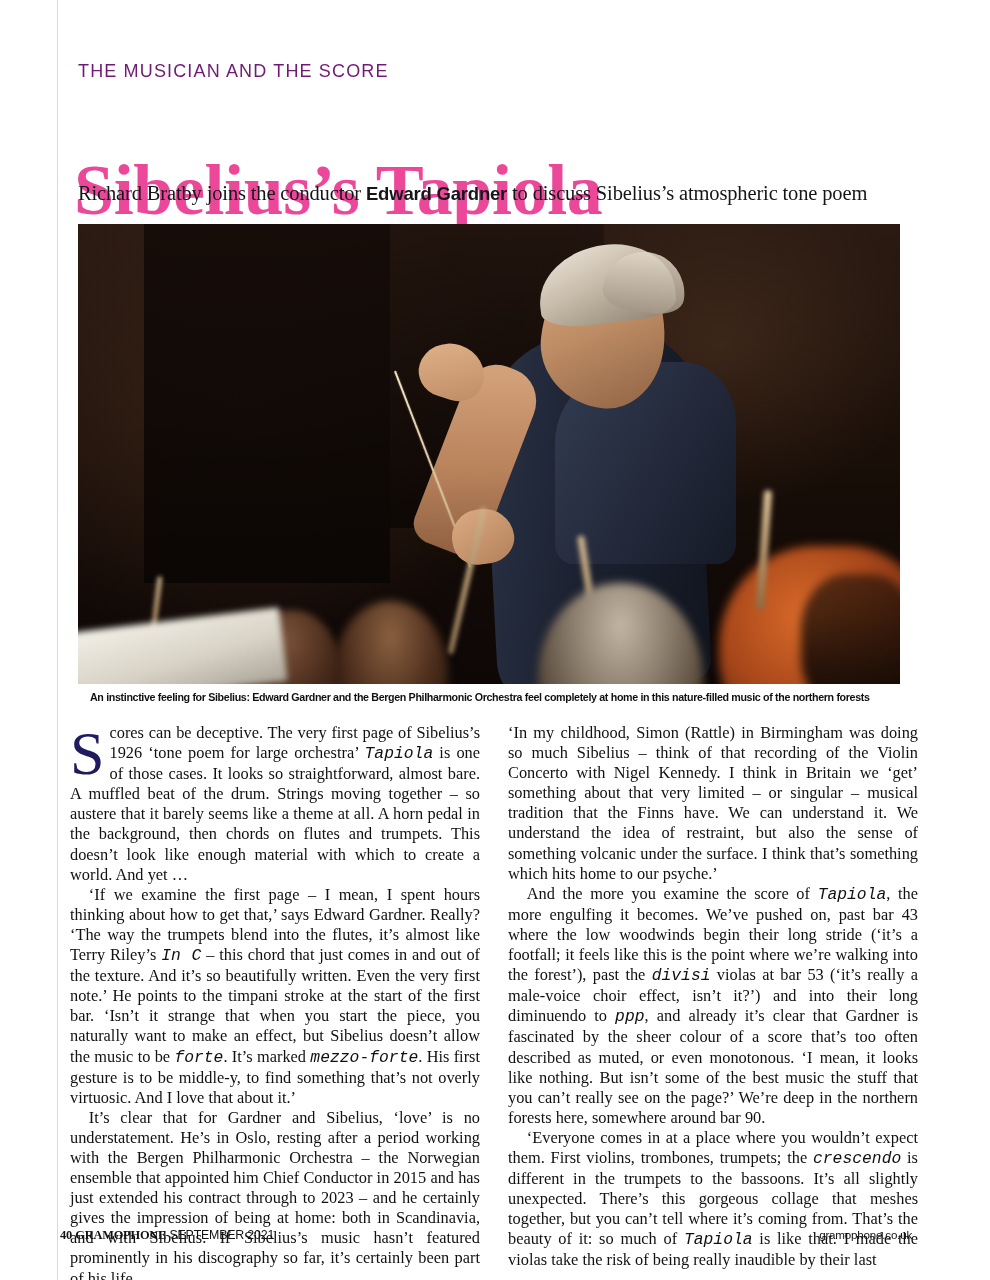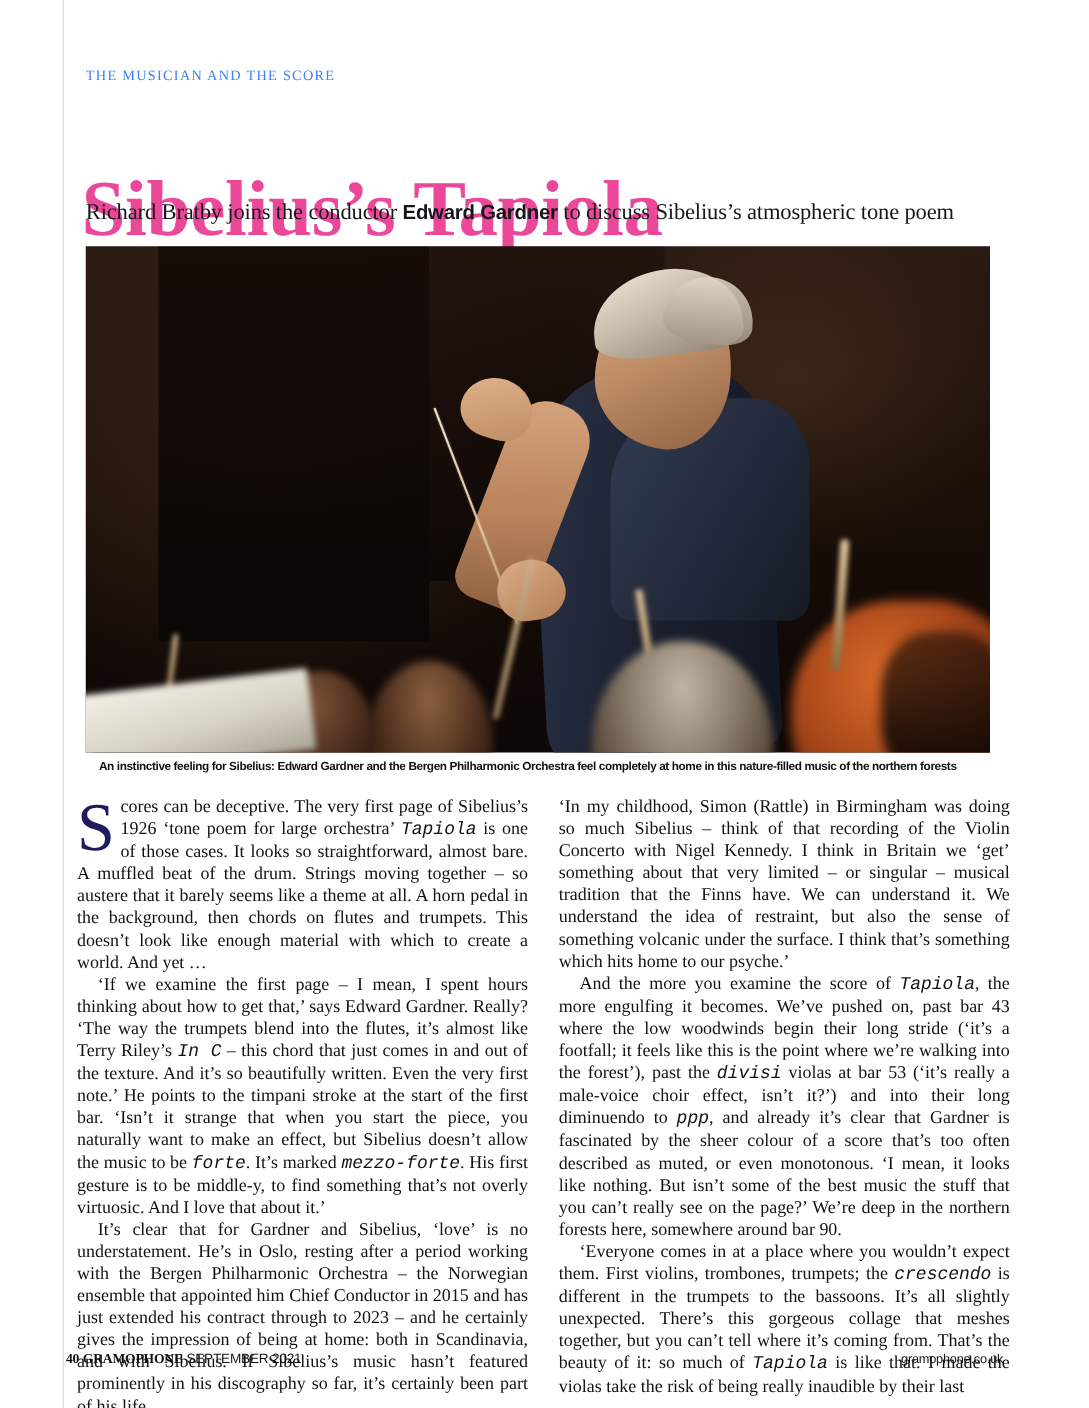--- a/index.html
+++ b/index.html
@@ -31,24 +31,24 @@
     width: 1px;
     height: 1280px;
     background: #d9d9d9;
   }
 
   
   .kicker {
     position: absolute;
     left: 78px;
     top: 61px;
-    font-family: Liberation Serif, serif;
-    font-size: 13px;
+    font-family: Liberation Sans, sans-serif;
+    font-size: 18px;
     letter-spacing: 1.15px;
-    color: #3b82f6;
+    color: #701a75;
     text-transform: uppercase;
     white-space: nowrap;
   }
 
   
   .headline {
     position: absolute;
     left: 74px;
     top: 112px;
     font-family: "Liberation Serif", "DejaVu Serif", serif;

